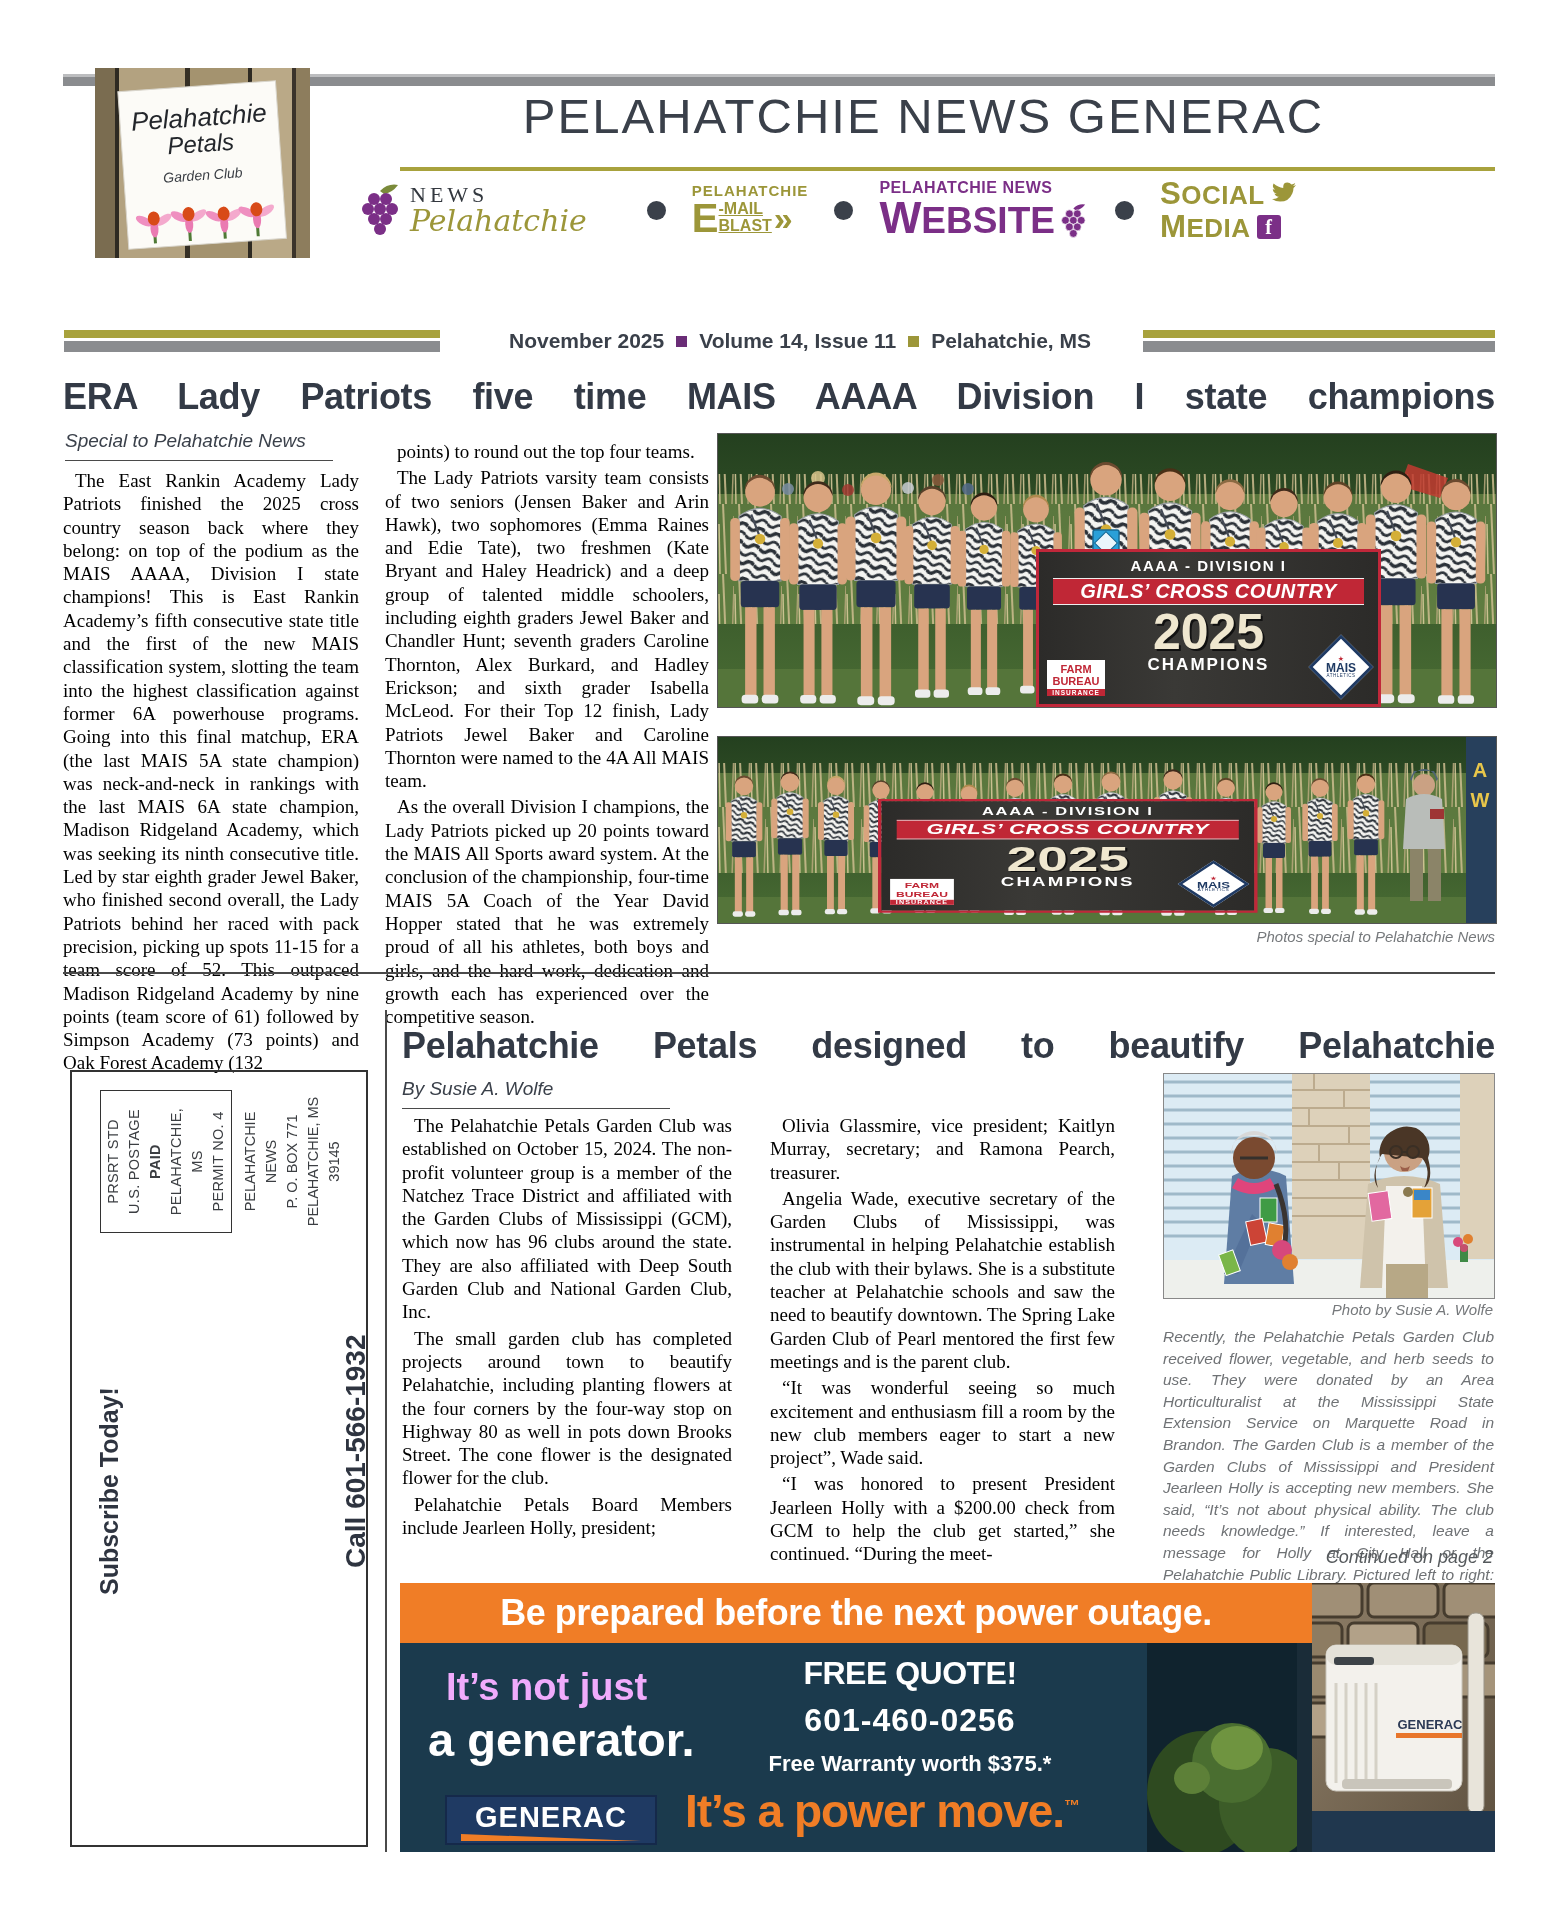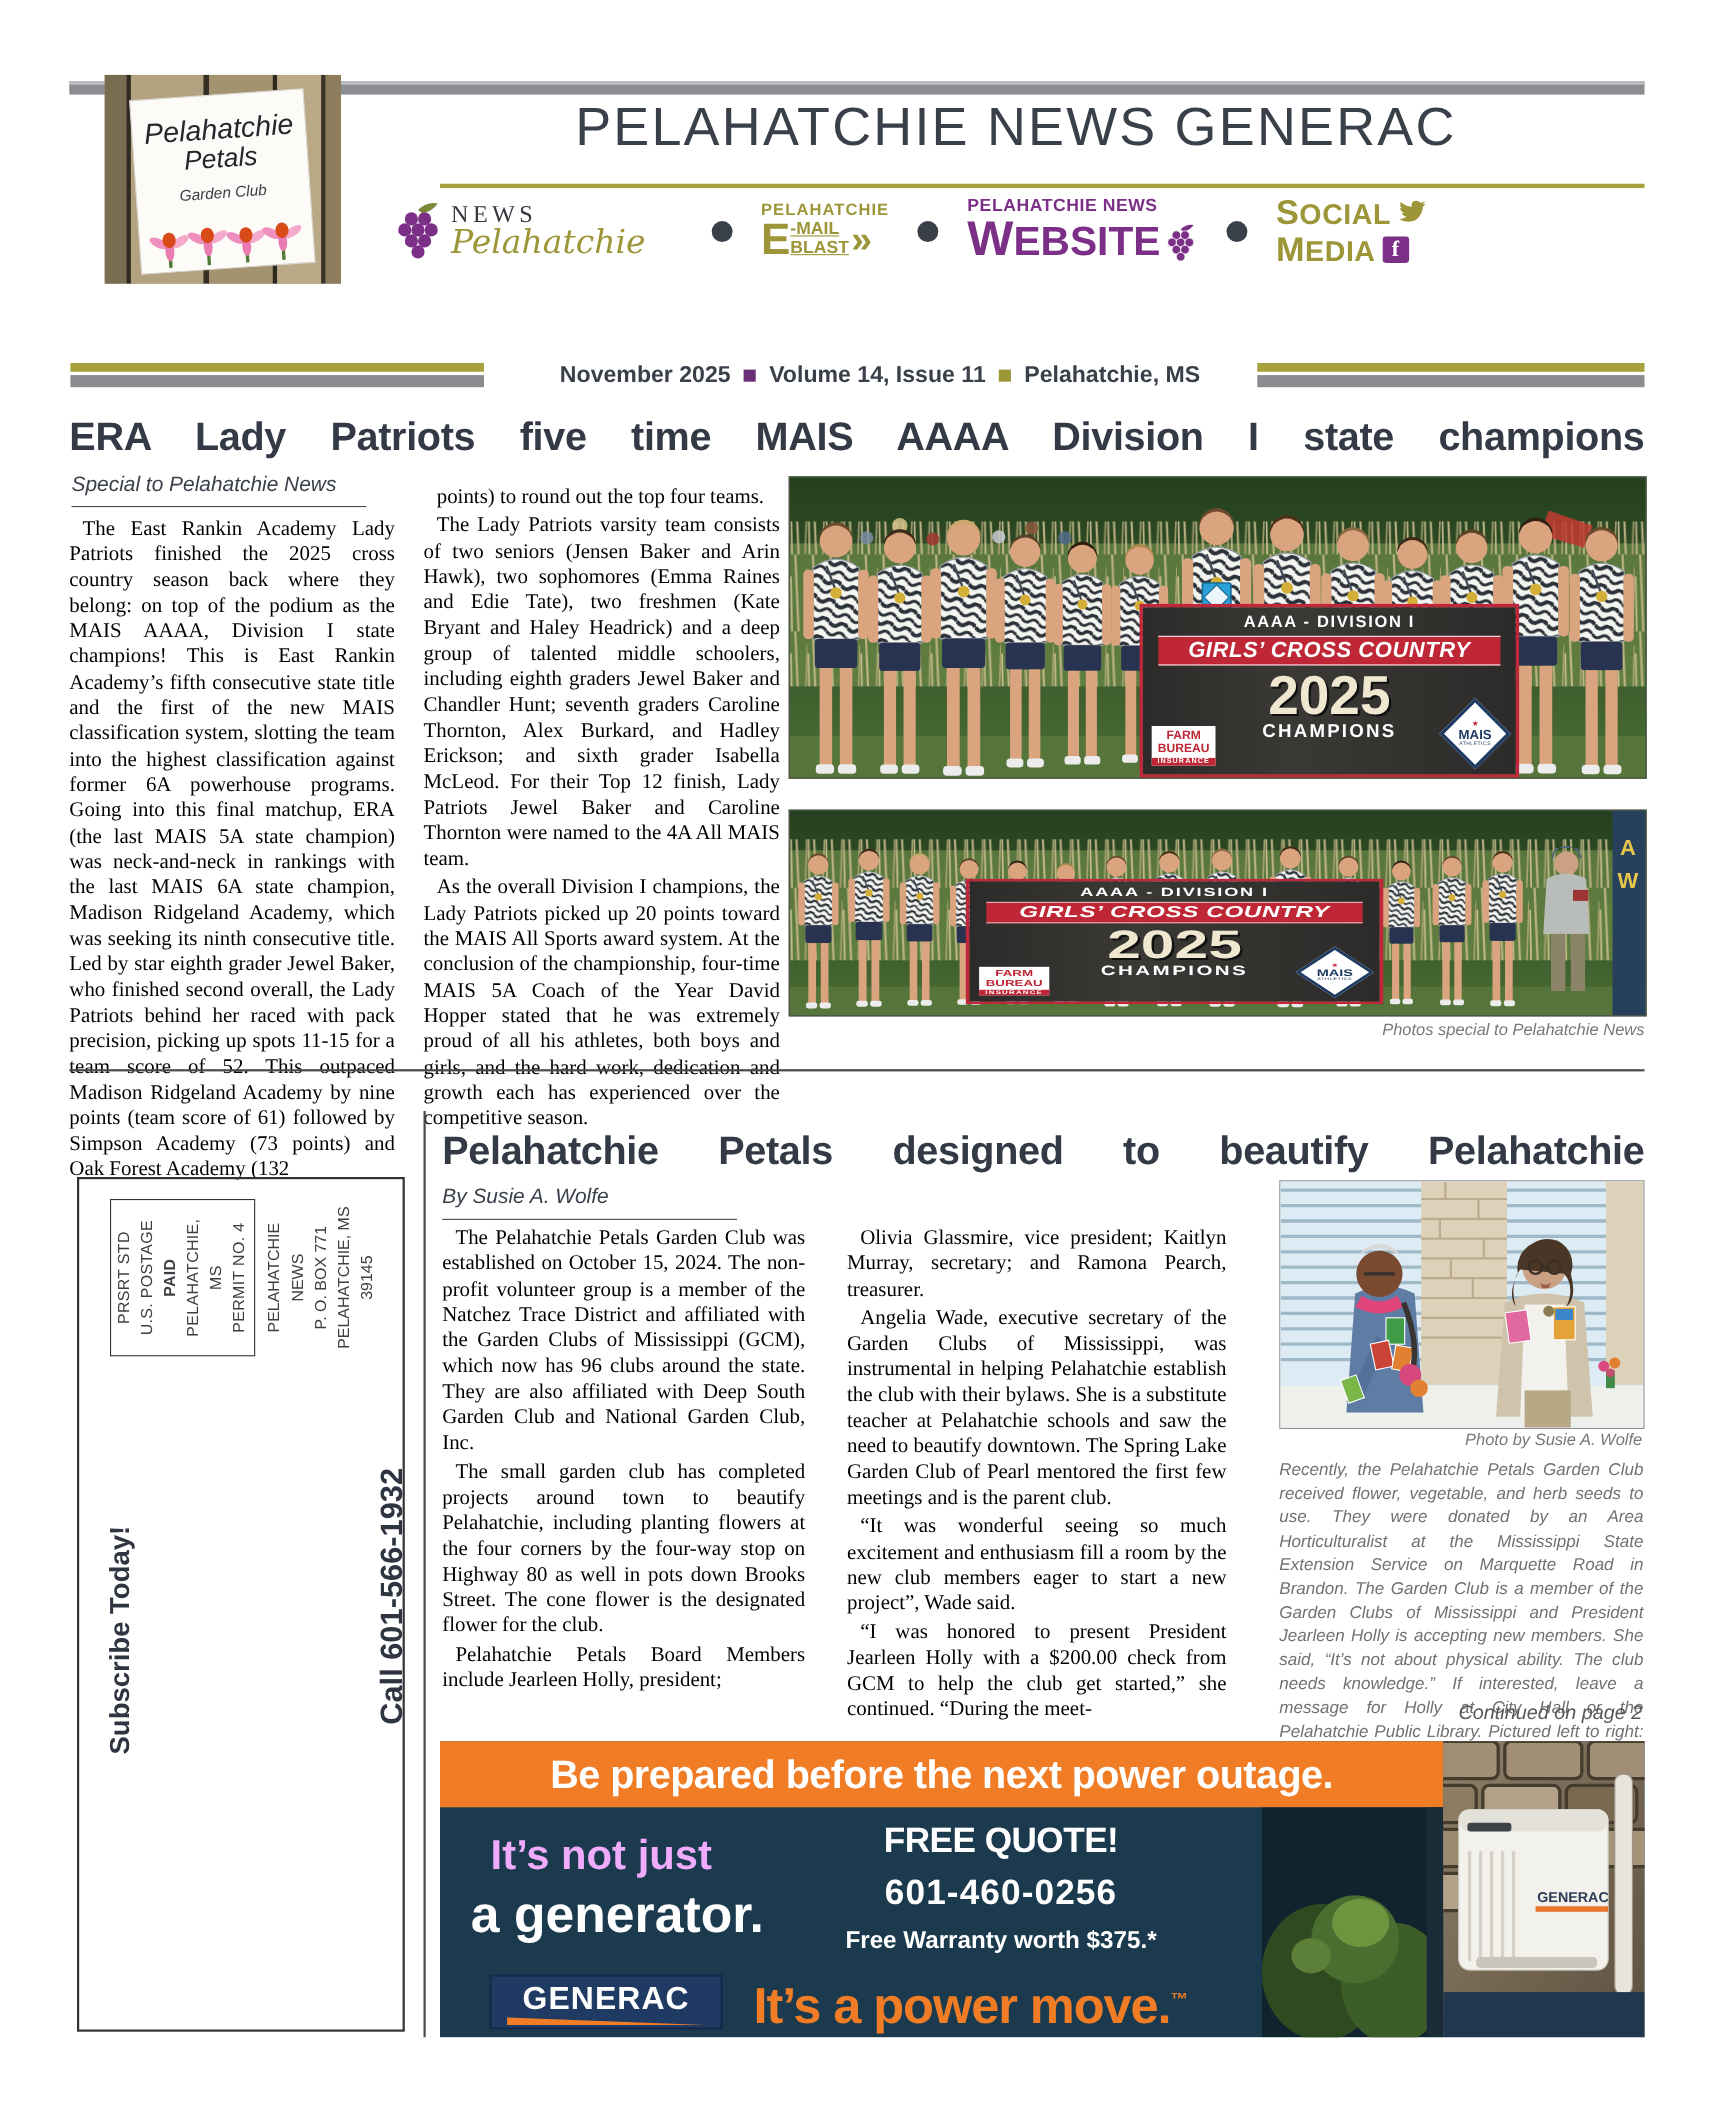--- a/index.html
+++ b/index.html
@@ -119,21 +119,21 @@
   .ad-c{position:absolute;left:300px;top:72px;width:420px;text-align:center;color:#fff;
      font-family:"Liberation Sans",sans-serif;}
   .ad-c .q{font-size:32px;font-weight:bold;letter-spacing:-.5px;}
   .ad-c .p{font-size:32px;font-weight:bold;margin-top:10px;letter-spacing:1px;}
   .ad-c .w{font-size:22px;font-weight:bold;margin-top:12px;}
   .glogo{position:absolute;left:45px;top:212px;width:208px;height:46px;background:#1f3a63;
      border:2px solid #15294a;text-align:center;}
   .glogo .g{color:#fff;font:bold 29px/40px "Liberation Sans",sans-serif;letter-spacing:1px;}
   .glogo .wedge{position:absolute;left:14px;bottom:2px;width:0;height:0;
      border-left:180px solid #f07d26;border-top:7px solid transparent;}
-  .ad-slogan{position:absolute;left:285px;top:217px;color:#f07d26;
+  .ad-slogan{position:absolute;left:285px;top:205px;color:#f07d26;
      font:bold 46px/1 "Liberation Sans",sans-serif;letter-spacing:-1px;}
   .ad-slogan sup{font-size:16px;}
   .bushes{position:absolute;right:183px;top:60px;width:165px;height:209px;}
 
   svg text{font-family:"Liberation Sans",sans-serif;}
 </style>
 </head>
 <body>
 
 <svg width="0" height="0" style="position:absolute" aria-hidden="true">

